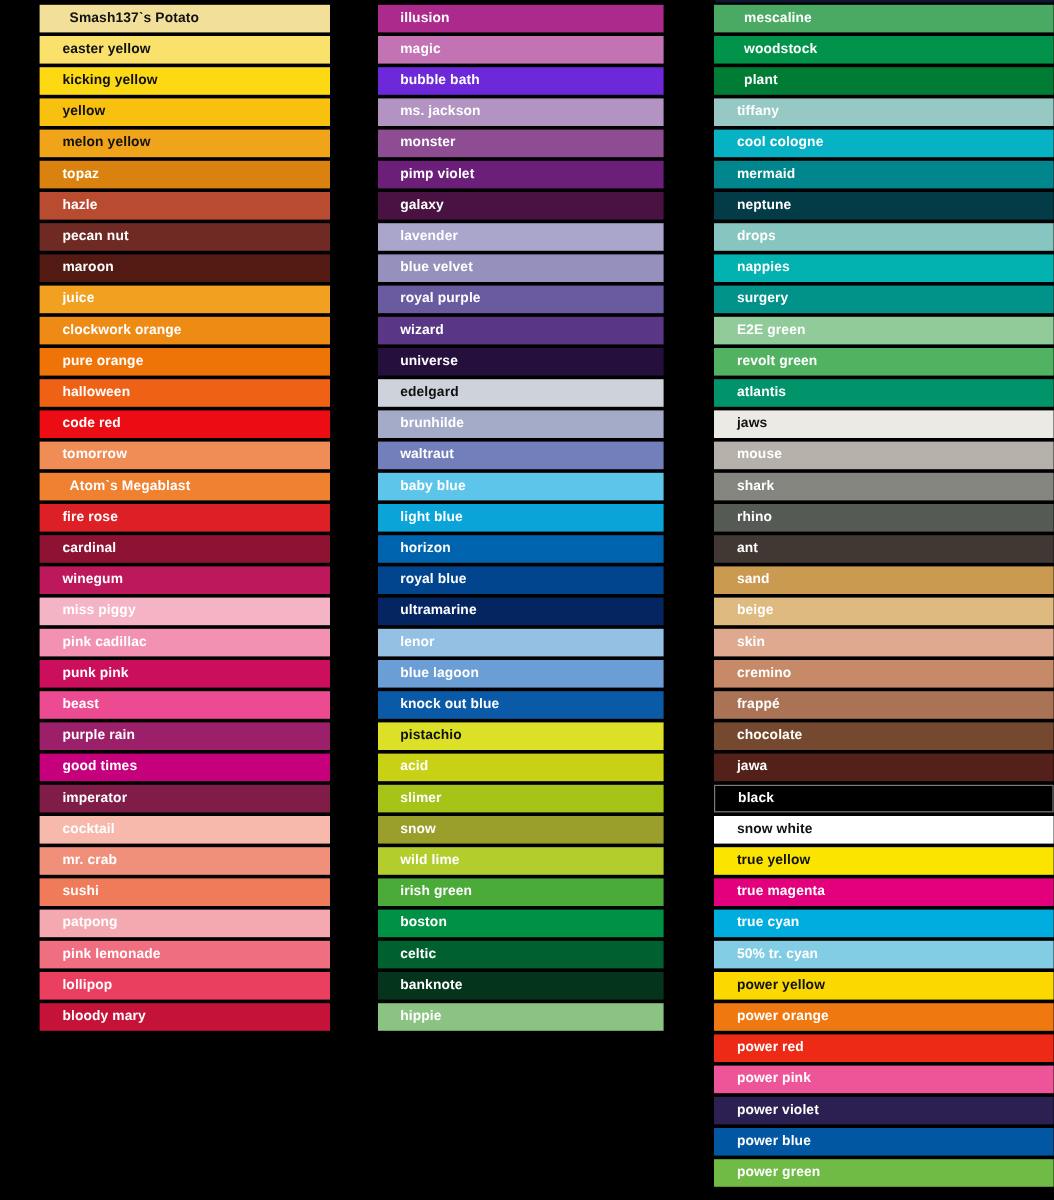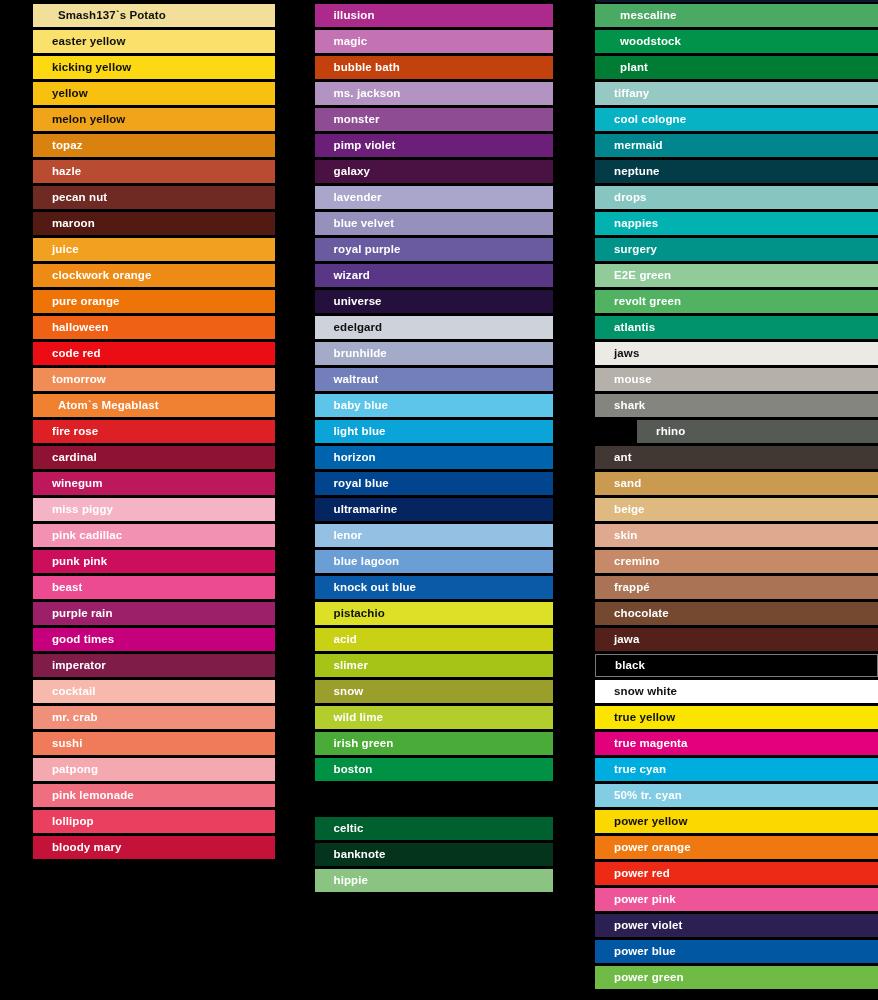--- a/index.html
+++ b/index.html
@@ -171,21 +171,21 @@
         <span class="swatch-label">bloody mary</span>
       </div>
     </div>
     <div class="swatch-column" id="column-2">
       <div class="swatch" style="background: rgb(171, 42, 140); color: rgb(255, 255, 255);">
         <span class="swatch-label">illusion</span>
       </div>
       <div class="swatch" style="background: rgb(195, 115, 179); color: rgb(255, 255, 255);">
         <span class="swatch-label">magic</span>
       </div>
-      <div class="swatch" style="background: #c2410c; color: rgb(255, 255, 255); text-align: right;">
+      <div class="swatch" style="background: #6d28d9; color: rgb(255, 255, 255); text-align: right;">
         <span class="swatch-label">bubble bath</span>
       </div>
       <div class="swatch" style="background: rgb(179, 147, 194); color: rgb(255, 255, 255);">
         <span class="swatch-label">ms. jackson</span>
       </div>
       <div class="swatch" style="background: rgb(142, 76, 146); color: rgb(255, 255, 255);">
         <span class="swatch-label">monster</span>
       </div>
       <div class="swatch" style="background: rgb(107, 31, 121); color: rgb(255, 255, 255);">
         <span class="swatch-label">pimp violet</span>
@@ -255,21 +255,21 @@
       </div>
       <div class="swatch" style="background: rgb(179, 205, 44); color: rgb(255, 255, 255);">
         <span class="swatch-label">wild lime</span>
       </div>
       <div class="swatch" style="background: rgb(74, 171, 56); color: rgb(255, 255, 255);">
         <span class="swatch-label">irish green</span>
       </div>
       <div class="swatch" style="background: rgb(1, 145, 69); color: rgb(255, 255, 255);">
         <span class="swatch-label">boston</span>
       </div>
-      <div class="swatch" style="background: rgb(1, 96, 47); color: rgb(255, 255, 255); margin-top: 33px;">
+      <div class="swatch" style="background: rgb(1, 96, 47); color: rgb(255, 255, 255);">
         <span class="swatch-label">celtic</span>
       </div>
       <div class="swatch" style="background: rgb(5, 52, 28); color: rgb(255, 255, 255);">
         <span class="swatch-label">banknote</span>
       </div>
       <div class="swatch" style="background: rgb(139, 196, 130); color: rgb(255, 255, 255);">
         <span class="swatch-label">hippie</span>
       </div>
     </div>
     <div class="swatch-column" id="column-3">
@@ -314,21 +314,21 @@
       </div>
       <div class="swatch" style="background: rgb(235, 234, 229); color: rgb(17, 17, 17);">
         <span class="swatch-label">jaws</span>
       </div>
       <div class="swatch" style="background: rgb(181, 176, 169); color: rgb(255, 255, 255);">
         <span class="swatch-label">mouse</span>
       </div>
       <div class="swatch" style="background: rgb(132, 133, 127); color: rgb(255, 255, 255);">
         <span class="swatch-label">shark</span>
       </div>
-      <div class="swatch" style="background: rgb(85, 90, 85); color: rgb(255, 255, 255); margin-left: 42px;">
+      <div class="swatch" style="background: rgb(85, 90, 85); color: rgb(255, 255, 255);">
         <span class="swatch-label">rhino</span>
       </div>
       <div class="swatch" style="background: rgb(65, 56, 52); color: rgb(255, 255, 255);">
         <span class="swatch-label">ant</span>
       </div>
       <div class="swatch" style="background: rgb(203, 154, 81); color: rgb(255, 255, 255);">
         <span class="swatch-label">sand</span>
       </div>
       <div class="swatch" style="background: rgb(222, 186, 129); color: rgb(255, 255, 255);">
         <span class="swatch-label">beige</span>

